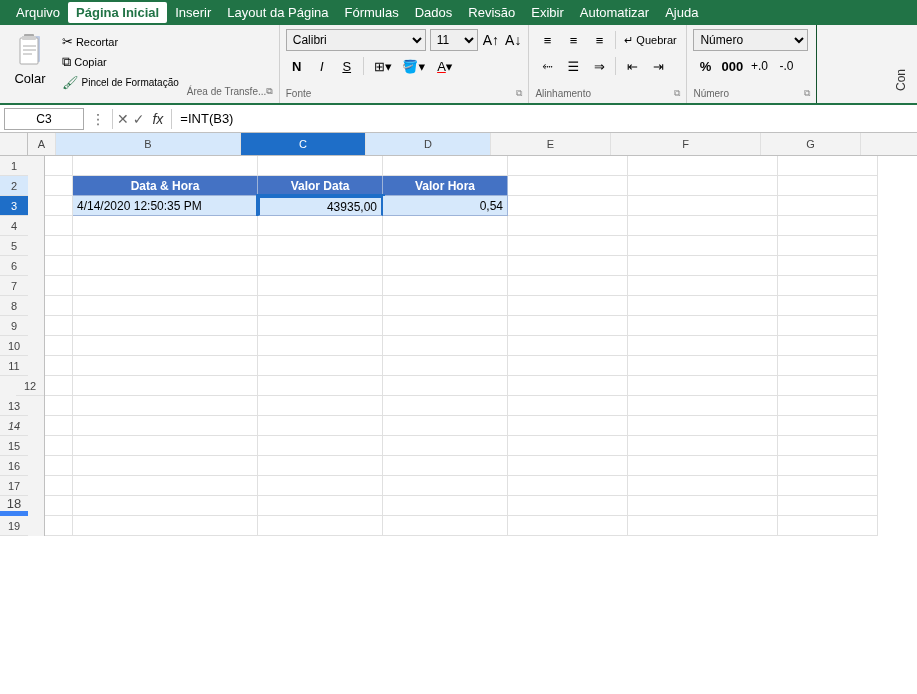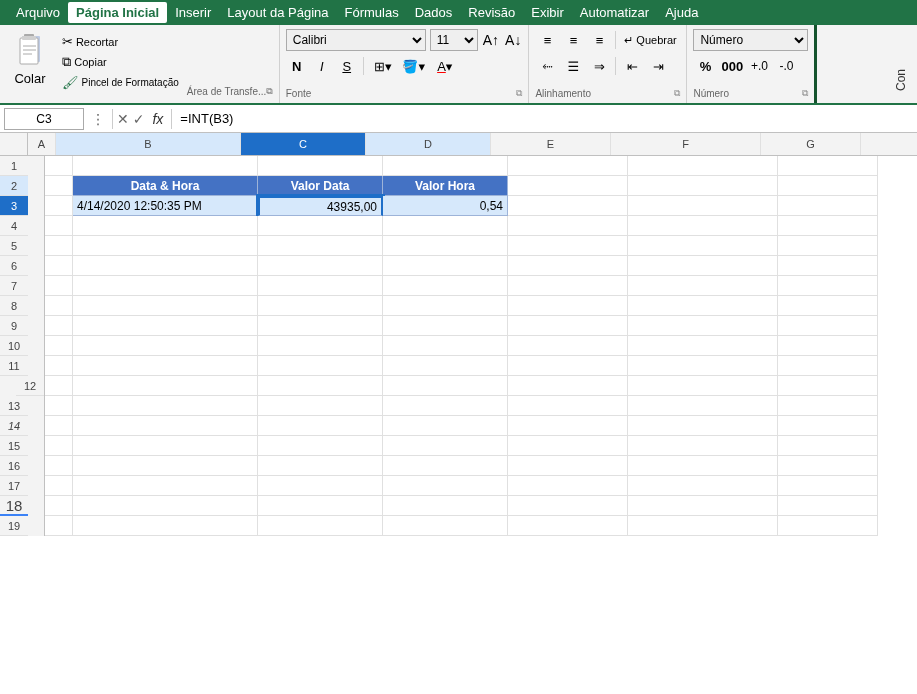--- a/index.html
+++ b/index.html
@@ -102,21 +102,21 @@
       <div style="width:1px; height:18px; background:#d0d0d0; margin:0 2px;"></div>
       <button style="background:none; border:1px solid transparent; cursor:pointer; font-size:13px; width:24px; height:22px; border-radius:2px;">⇤</button>
       <button style="background:none; border:1px solid transparent; cursor:pointer; font-size:13px; width:24px; height:22px; border-radius:2px;">⇥</button>
     </div>
     <div style="display:flex; align-items:center; justify-content:space-between; margin-top:auto; padding-top:2px;">
       <span style="font-size:10px; color:#666;">Alinhamento</span>
       <span style="font-size:9px; color:#888; cursor:pointer;">⧉</span>
     </div>
   </div>
 
-  <div style="display:flex; flex-direction:column; border-right:3px solid #14532d; padding:4px 6px; min-width:130px;">
+  <div style="display:flex; flex-direction:column; border-right:1px solid #14532d; padding:4px 6px; min-width:130px;">
     <select style="width:115px; height:22px; border:1px solid #aaa; font-size:12px; padding:1px 2px; margin-bottom:4px;">
       <option>Número</option>
     </select>
     <div style="display:flex; gap:3px; align-items:center;">
       <button style="background:none; border:1px solid transparent; cursor:pointer; font-size:13px; width:24px; height:22px; border-radius:2px; font-weight:bold;">%</button>
       <button style="background:none; border:1px solid transparent; cursor:pointer; font-size:13px; width:24px; height:22px; border-radius:2px; font-weight:bold;">000</button>
       <button style="background:none; border:1px solid transparent; cursor:pointer; font-size:12px; width:24px; height:22px; border-radius:2px;">+.0</button>
       <button style="background:none; border:1px solid transparent; cursor:pointer; font-size:12px; width:24px; height:22px; border-radius:2px;">-.0</button>
     </div>
     <div style="display:flex; align-items:center; justify-content:space-between; margin-top:auto; padding-top:2px;">
@@ -167,21 +167,21 @@
       <div style="height:20px; width:28px; display:flex; align-items:center; justify-content:center; font-size:11px; color:#444; border-bottom:1px solid #e0e0e0; cursor:pointer;">8</div>
       <div style="height:20px; width:28px; display:flex; align-items:center; justify-content:center; font-size:11px; color:#444; border-bottom:1px solid #e0e0e0; cursor:pointer;">9</div>
       <div style="height:20px; width:28px; display:flex; align-items:center; justify-content:center; font-size:11px; color:#444; border-bottom:1px solid #e0e0e0; cursor:pointer;">10</div>
       <div style="height:20px; width:28px; display:flex; align-items:center; justify-content:center; font-size:11px; color:#444; border-bottom:1px solid #e0e0e0; cursor:pointer;">11</div>
       <div style="height:20px; width:28px; display:flex; align-items:center; justify-content:center; font-size:11px; color:#444; border-bottom:1px solid #e0e0e0; cursor:pointer;margin-left:16px;">12</div>
       <div style="height:20px; width:28px; display:flex; align-items:center; justify-content:center; font-size:11px; color:#444; border-bottom:1px solid #e0e0e0; cursor:pointer;">13</div>
       <div style="height:20px; width:28px; display:flex; align-items:center; justify-content:center; font-size:11px; color:#444; border-bottom:1px solid #e0e0e0; cursor:pointer;font-style:italic;">14</div>
       <div style="height:20px; width:28px; display:flex; align-items:center; justify-content:center; font-size:11px; color:#444; border-bottom:1px solid #e0e0e0; cursor:pointer;">15</div>
       <div style="height:20px; width:28px; display:flex; align-items:center; justify-content:center; font-size:11px; color:#444; border-bottom:1px solid #e0e0e0; cursor:pointer;">16</div>
       <div style="height:20px; width:28px; display:flex; align-items:center; justify-content:center; font-size:11px; color:#444; border-bottom:1px solid #e0e0e0; cursor:pointer;">17</div>
-      <div style="height:20px; width:28px; display:flex; align-items:center; justify-content:center; font-size:15px; color:#444; border-bottom:2px solid #3b82f6; cursor:pointer;">18</div>
+      <div style="height:20px; width:28px; display:flex; align-items:center; justify-content:center; font-size:13px; color:#444; border-bottom:5px solid #3b82f6; cursor:pointer;">18</div>
       <div style="height:20px; width:28px; display:flex; align-items:center; justify-content:center; font-size:11px; color:#444; border-bottom:1px solid #e0e0e0; cursor:pointer;">19</div>
     </div>
 
     <div style="display:flex; flex-direction:column;">
 
       <div style="display:flex;">
         <div style="width:28px; height:20px; border-right:1px solid #e0e0e0; border-bottom:1px solid #e0e0e0; background:white;"></div>
         <div style="width:185px; height:20px; border-right:1px solid #e0e0e0; border-bottom:1px solid #e0e0e0; background:white;"></div>
         <div style="width:125px; height:20px; border-right:1px solid #e0e0e0; border-bottom:1px solid #e0e0e0; background:white;"></div>
         <div style="width:125px; height:20px; border-right:1px solid #e0e0e0; border-bottom:1px solid #e0e0e0; background:white;"></div>

